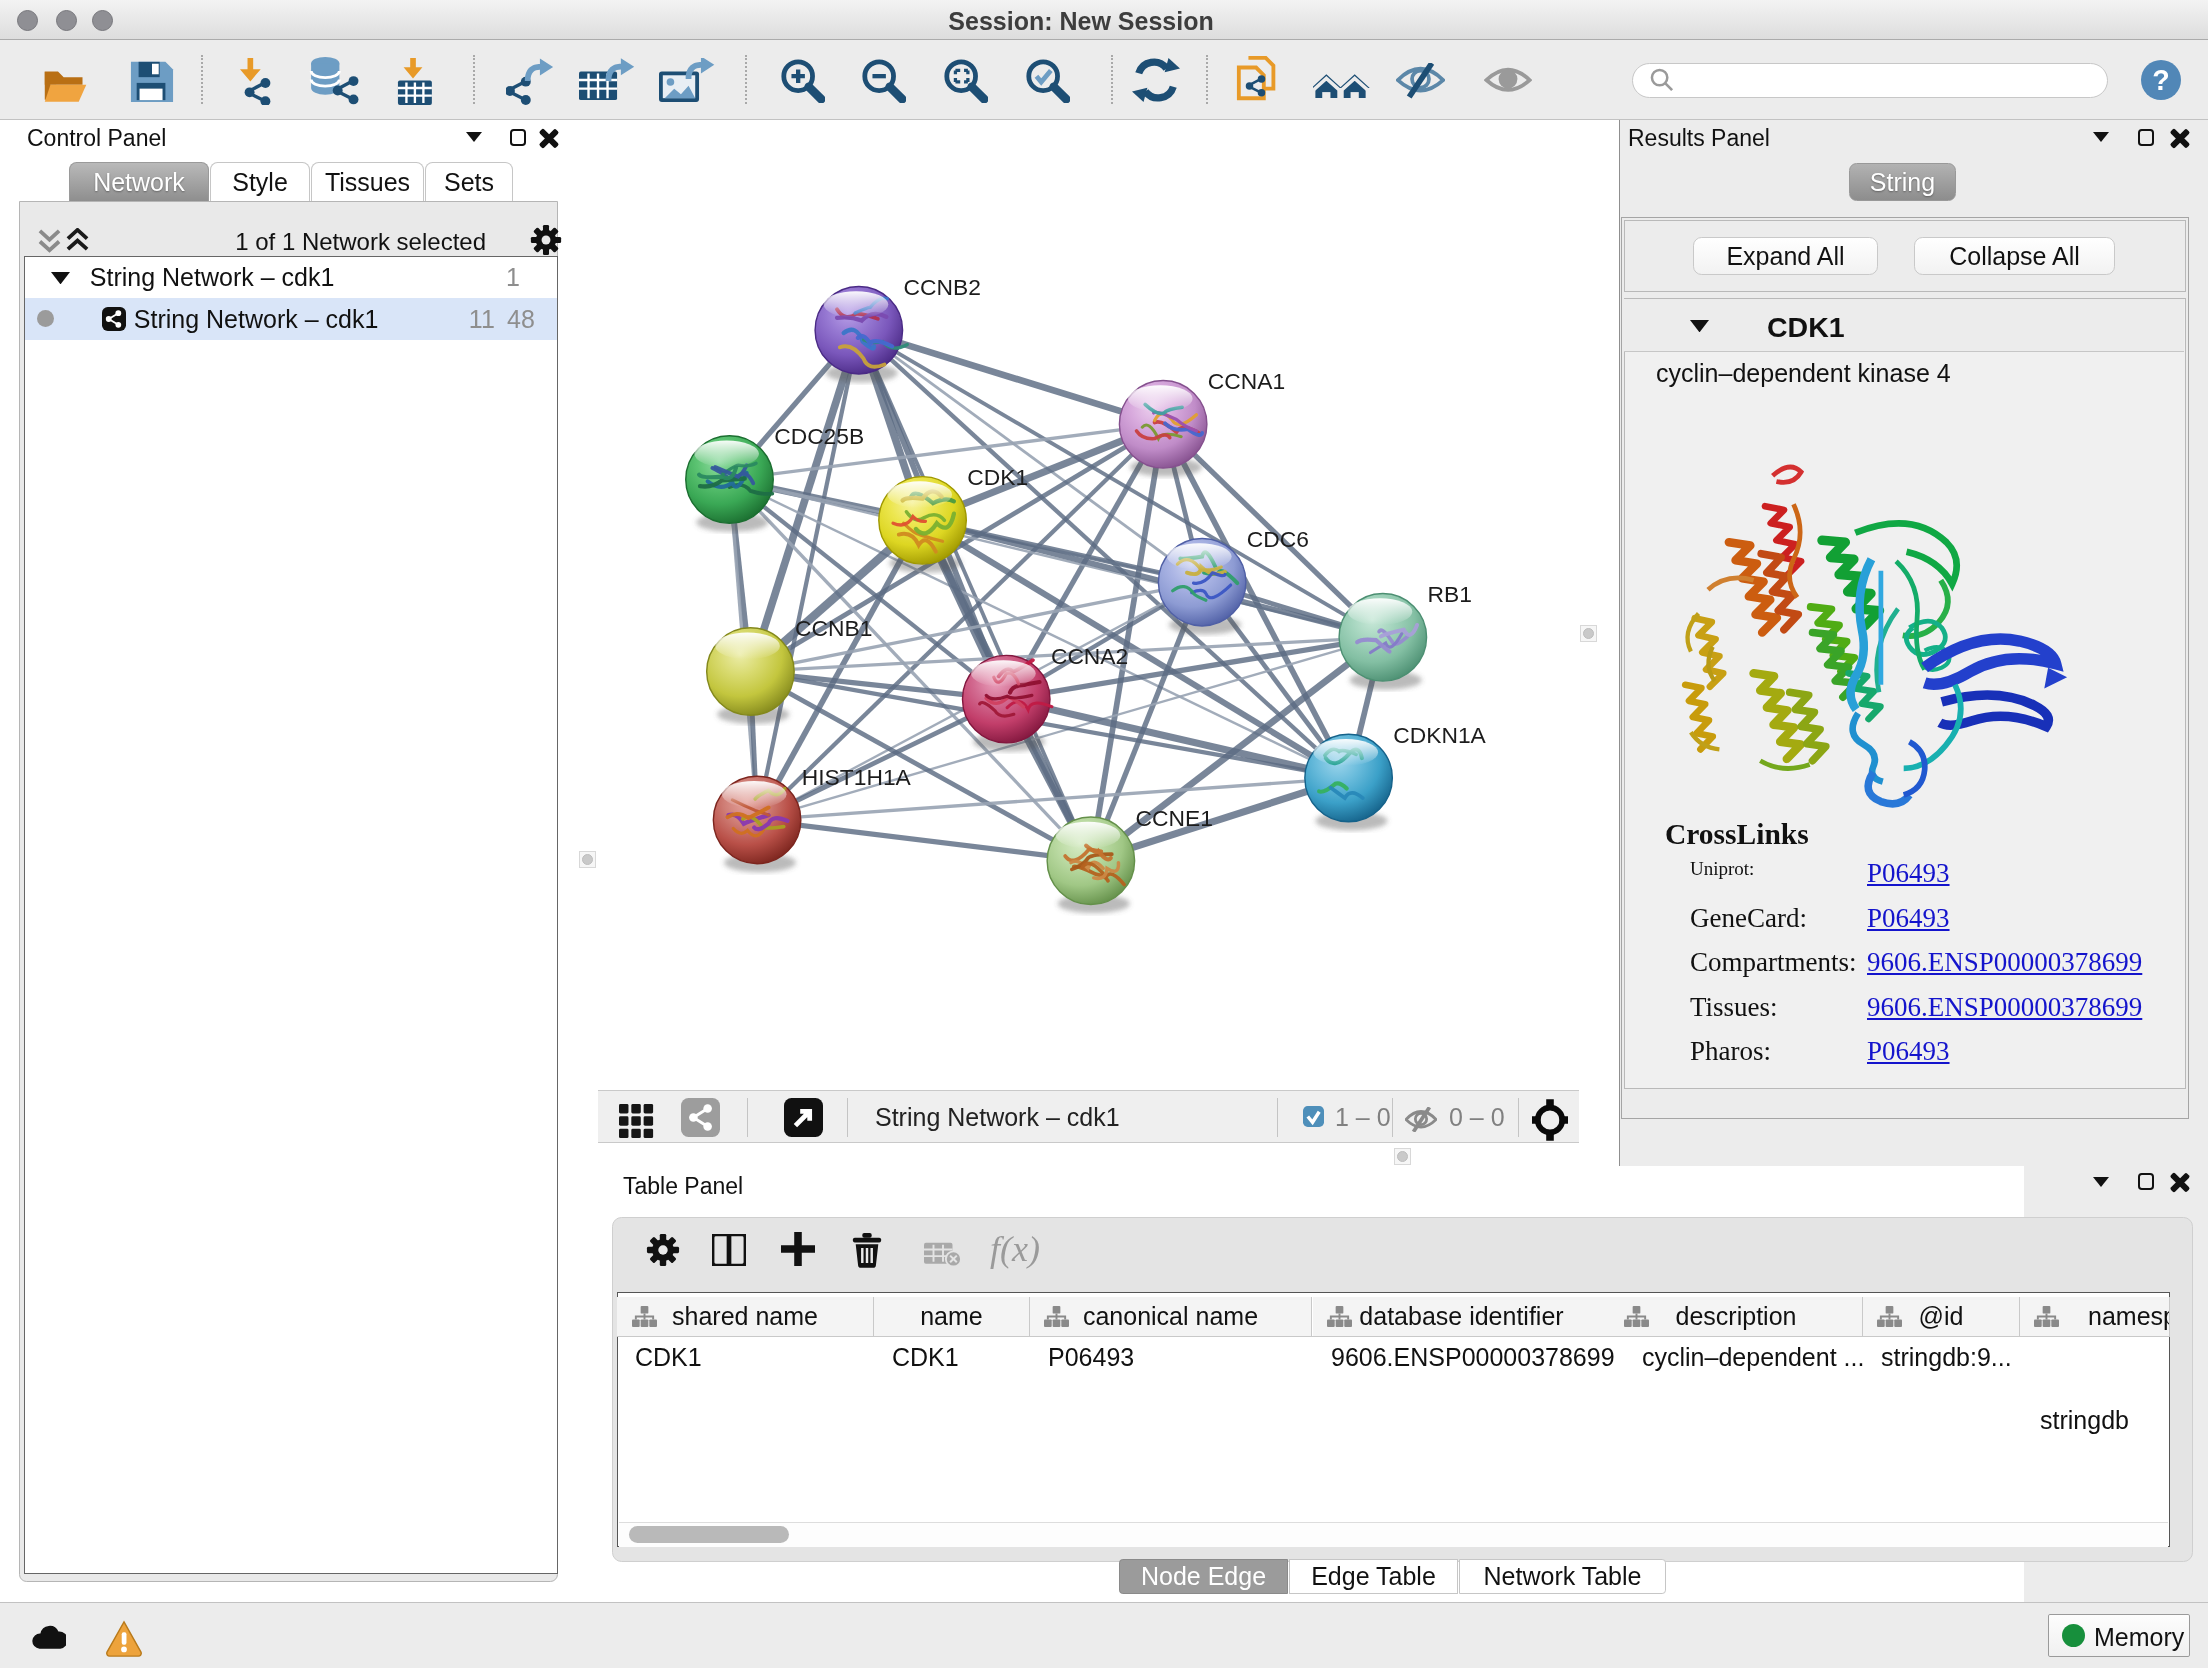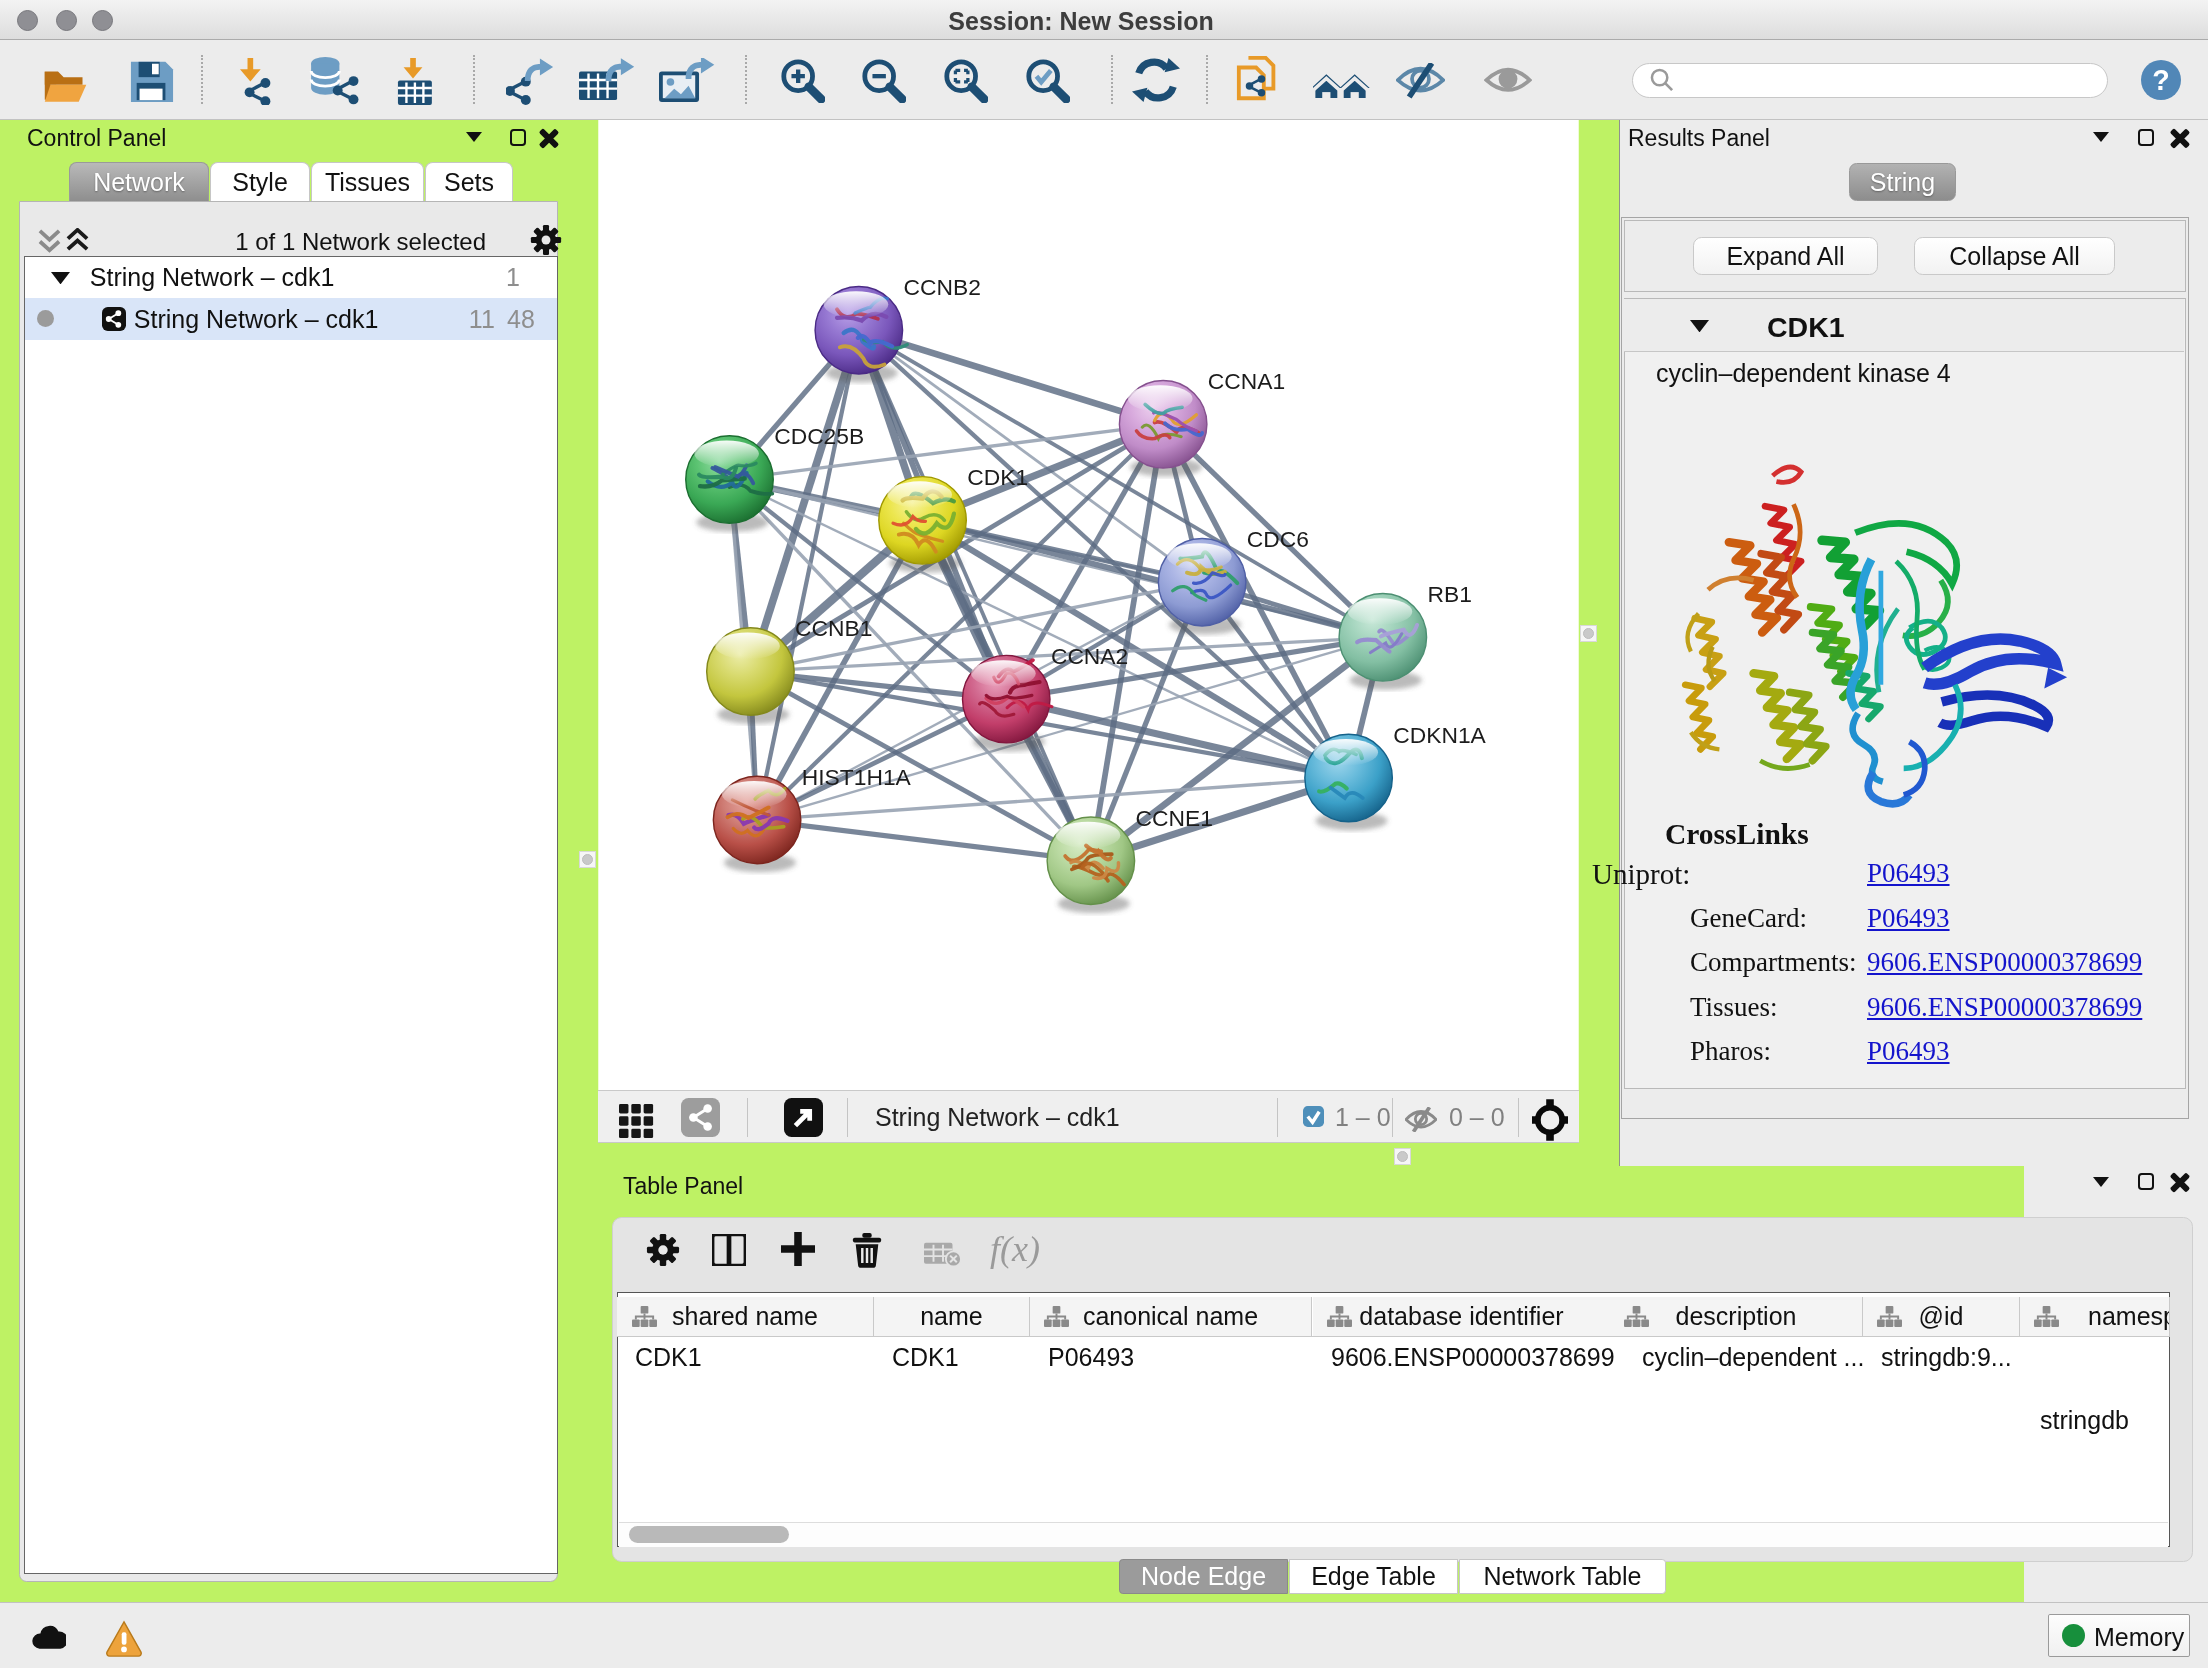--- a/index.html
+++ b/index.html
@@ -1,18 +1,18 @@
 <!DOCTYPE html>
 <html style="font-size:15px"><head><meta charset="utf-8">
 <style>
 *{margin:0;padding:0;box-sizing:border-box}
 html,body{width:2208px;height:1668px;overflow:hidden;background:#ececec;
  font-family:"Liberation Sans",sans-serif;-webkit-font-smoothing:antialiased}
 .abs{position:absolute}
-#page{position:relative;width:2024px;height:1668px;background:#bef264}
+#page{position:relative;width:2024px;height:1668px;background:#ffffff}
 
 #titlebar{left:0;top:0;width:2208px;height:40px;
  background:linear-gradient(#f3f3f3,#dddddd);border-bottom:1px solid #ababab}
 .tl{position:absolute;top:9.5px;width:21px;height:21px;border-radius:50%;
  background:#8f8f94;border:1px solid #77777c}
 #title{position:absolute;top:6.7px;left:924px;width:314px;text-align:center;
  font-size:25px;font-weight:bold;color:#3d3d3d;letter-spacing:0px}
 
 #toolbar{left:0;top:40px;width:2208px;height:80px;background:#ececec;border-bottom:1px solid #c2c2c2}
 .tsep{position:absolute;top:15px;height:49px;width:0;border-left:2.9px dotted #a9a9a9}
@@ -640,21 +640,21 @@
         <path d="M222 130 v120" stroke="#30a8e0" stroke-width="5"></path>
         <path d="M268 232 q52 -38 100 -28 q34 8 38 24 q-52 -14 -90 8 q-30 18 -48 12" stroke="#2340cc" stroke-width="12"></path>
         <path d="M286 268 q58 -16 98 4 q20 10 12 22 q-42 -18 -78 -6 q-24 8 -34 2" stroke="#1830b8" stroke-width="10"></path>
         <path d="M398 232 l20 10 -24 12z" fill="#2340cc" stroke="none"></path>
         <path d="M300 250 q16 34 -10 64 q-20 24 -44 24" stroke="#18b0b0" stroke-width="6"></path>
         <path d="M214 342 q-14 22 8 31 q20 7 30 -7" stroke="#2878d8" stroke-width="8"></path>
         <path d="M252 310 q18 10 16 30 q-2 20 -22 26" stroke="#2058d0" stroke-width="6"></path>
       </g>
     </svg>
 <div class="serif abs" style="left:1665px;top:818px;font-size:29.5px;font-weight:bold;color:#111">CrossLinks</div>
-<div class="serif abs" style="left:1592px;top:858px;font-size:29px;color:#111">Uniprot:</div>
+<div class="serif abs" style="left:1690px;top:858px;font-size:19px;color:#111">Uniprot:</div>
 <div class="serif abs" style="left:1867px;top:858px;font-size:27px"><a class="lk">P06493</a></div>
 <div class="serif abs" style="left:1690px;top:903px;font-size:27px;color:#111">GeneCard:</div>
 <div class="serif abs" style="left:1867px;top:903px;font-size:27px"><a class="lk">P06493</a></div>
 <div class="serif abs" style="left:1690px;top:947px;font-size:27px;color:#111">Compartments:</div>
 <div class="serif abs" style="left:1867px;top:947px;font-size:27px"><a class="lk">9606.ENSP00000378699</a></div>
 <div class="serif abs" style="left:1690px;top:992px;font-size:27px;color:#111">Tissues:</div>
 <div class="serif abs" style="left:1867px;top:992px;font-size:27px"><a class="lk">9606.ENSP00000378699</a></div>
 <div class="serif abs" style="left:1690px;top:1036px;font-size:27px;color:#111">Pharos:</div>
 <div class="serif abs" style="left:1867px;top:1036px;font-size:27px"><a class="lk">P06493</a></div>
 <div class="ptxt" style="left:623px;top:1173px">Table Panel</div>

